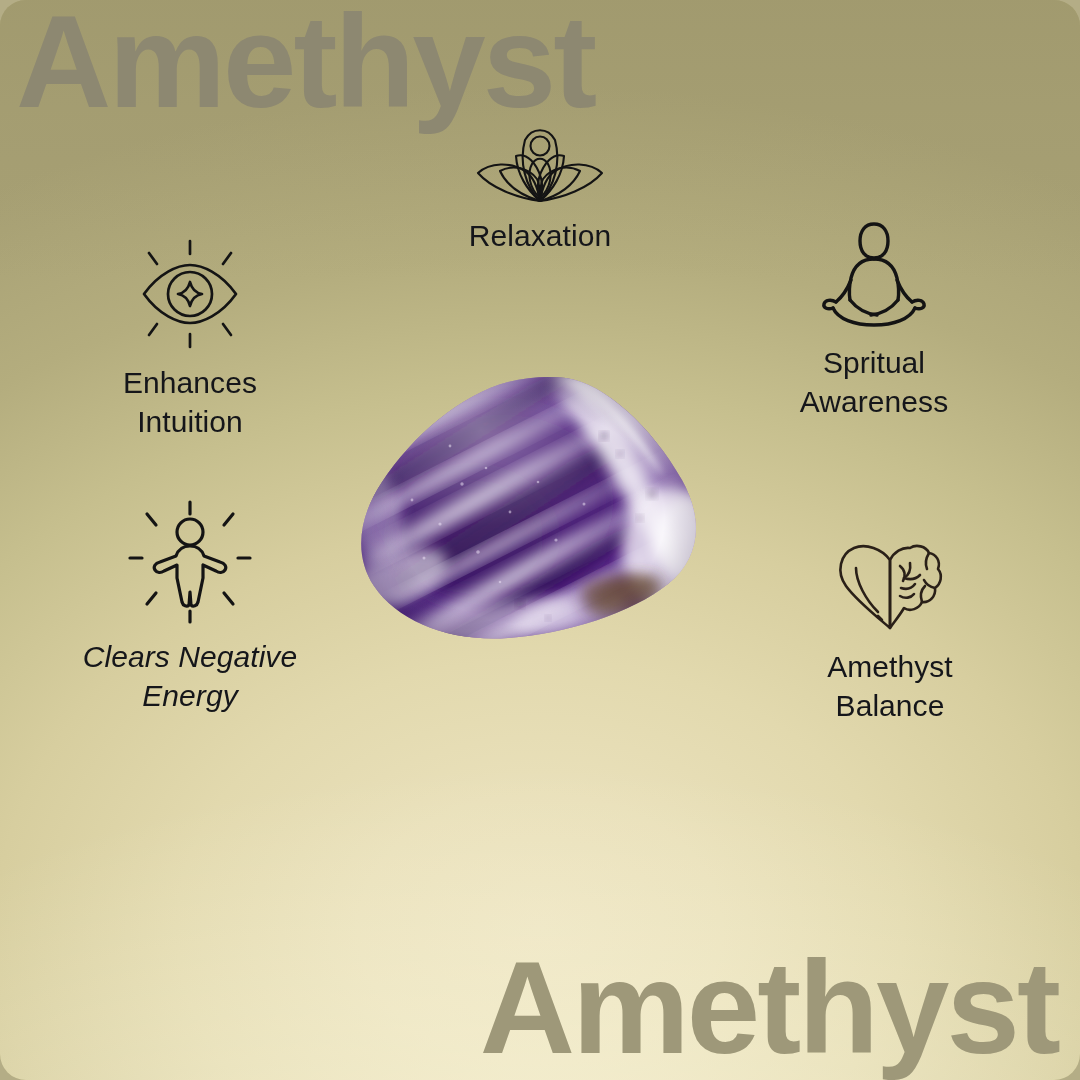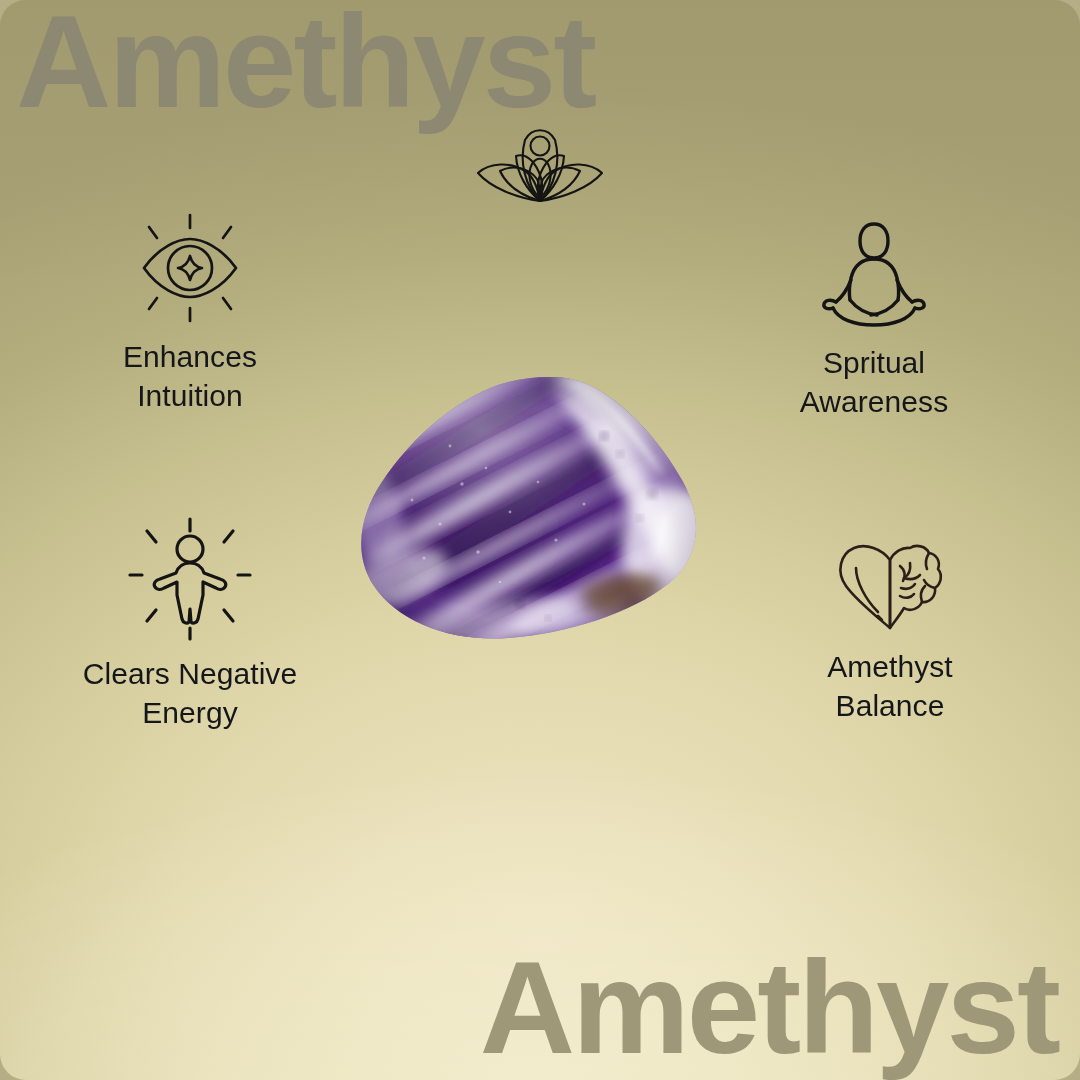--- a/index.html
+++ b/index.html
@@ -98,23 +98,23 @@
     font-size: 30px;
     line-height: 1.30;
     color: #15161a;
     text-align: center;
     letter-spacing: 0.002em;
     white-space: pre-line;
   }
 
   #benefit-relaxation { left: 390px; top: 118px; }
   #benefit-relaxation .benefit-label { margin-top: 8px; }
-  #benefit-intuition  { left: 40px;  top: 212px; }
+  #benefit-intuition  { left: 40px;  top: 238px; }
   #benefit-spiritual  { left: 724px; top: 218px; }
-  #benefit-clears     { left: 40px;  top: 517px; }
+  #benefit-clears     { left: 40px;  top: 500px; font-style: italic; }
   #benefit-emotional  { left: 740px; top: 530px; }
 
   
   #stone-figure {
     position: absolute;
     left: 352px;
     top: 372px;
     width: 358px;
     height: 290px;
   }
@@ -147,20 +147,21 @@
 
         <path d="M75 83 C 88 72, 98 56, 99 38 C 88 34, 78 46, 74 60 C 72 69, 73 77, 75 83 Z"></path>
 
         <path d="M75 83 C 60 68, 54 44, 60 22 C 67 9, 83 9, 90 22 C 96 44, 90 68, 75 83 Z"></path>
 
         <path d="M75 80 C 64 70, 62 55, 67 46 C 71 39, 79 39, 83 46 C 88 55, 86 70, 75 80 Z"></path>
 
         <circle cx="75" cy="28" r="9.5"></circle>
       </svg>
     </span>
+    <div class="benefit-label">Relaxation</div>
   </div>
 
   <div class="benefit" id="benefit-intuition">
     <span class="icon-wrap">
       <svg width="128" height="112" viewBox="0 0 128 112" fill="none" stroke="#141414" stroke-width="2.7" stroke-linecap="round" stroke-linejoin="round">
 
         <path d="M18 56 C 33 35, 52 27, 64 27 C 76 27, 95 35, 110 56 C 95 77, 76 85, 64 85 C 52 85, 33 77, 18 56 Z"></path>
 
         <circle cx="64" cy="56" r="22"></circle>
 

